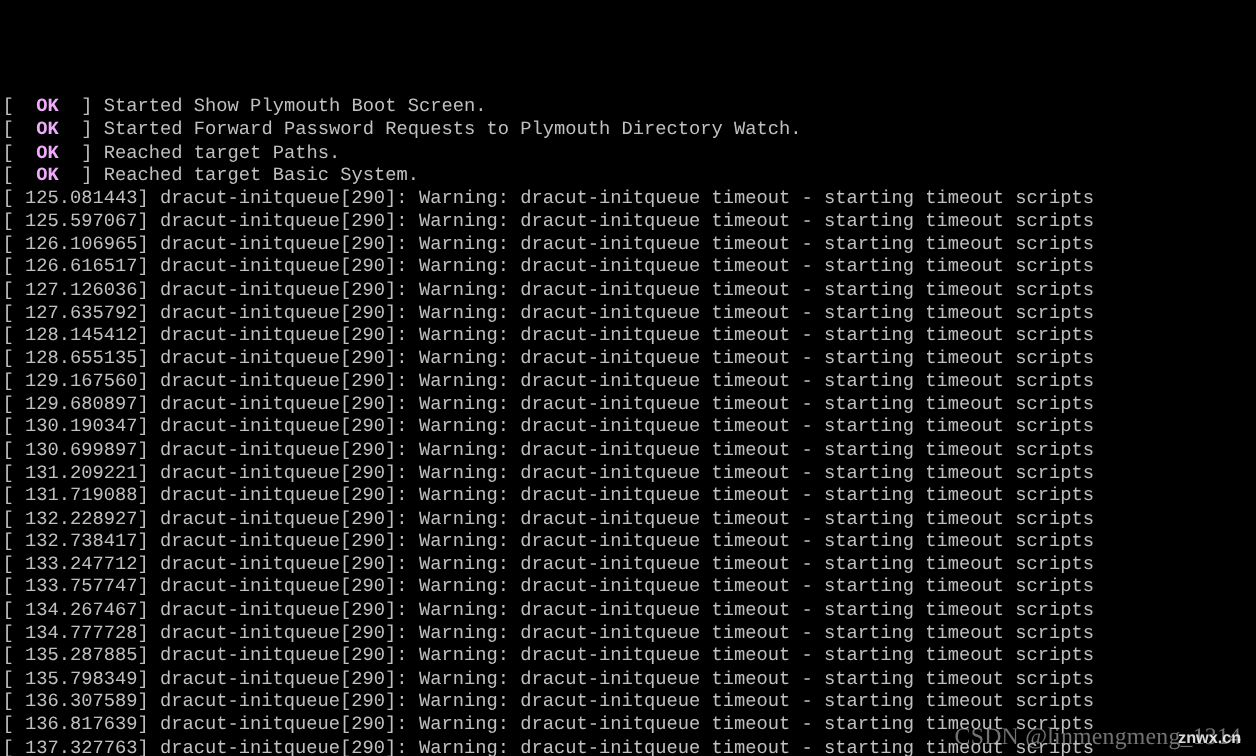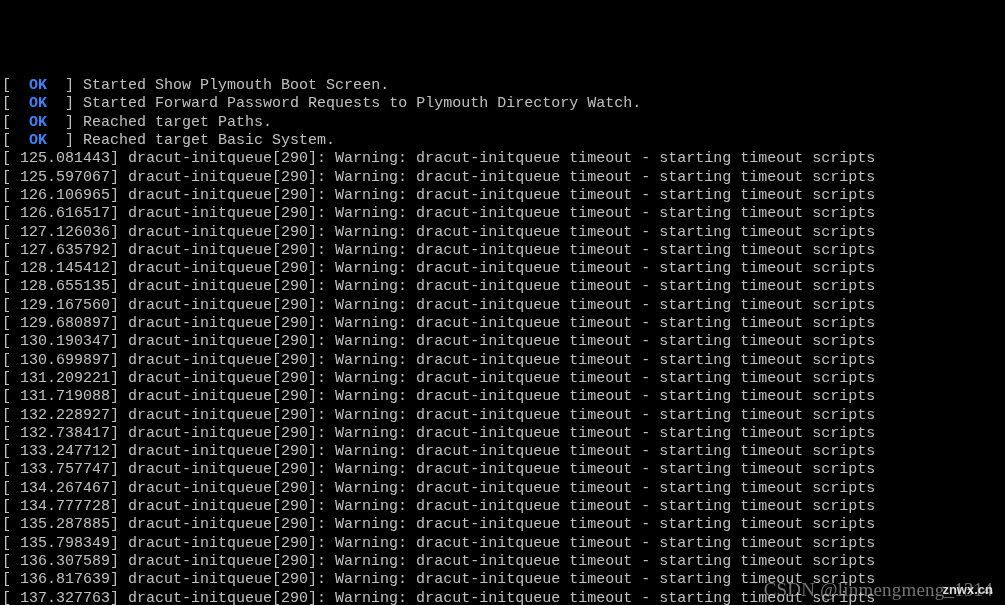--- a/index.html
+++ b/index.html
@@ -10,21 +10,21 @@
       font-size: 15px;
       line-height: 18.3px;
       width: 1005px;
       height: 605px;
       overflow: hidden;
       white-space: pre;
       padding: 4px 2px;
       position: relative;
     }
     .line { display: block; }
-    .green { color: #3b82f6; font-weight: bold; }
+    .green { color: #f0abfc; font-weight: bold; }
     .watermark {
       position: absolute;
       right: 12px;
       bottom: 6px;
       color: rgba(190,190,190,0.6);
       font-size: 19px;
       font-family: Liberation Serif, serif;
       letter-spacing: 0.2px;
     }
     .wm2 {

